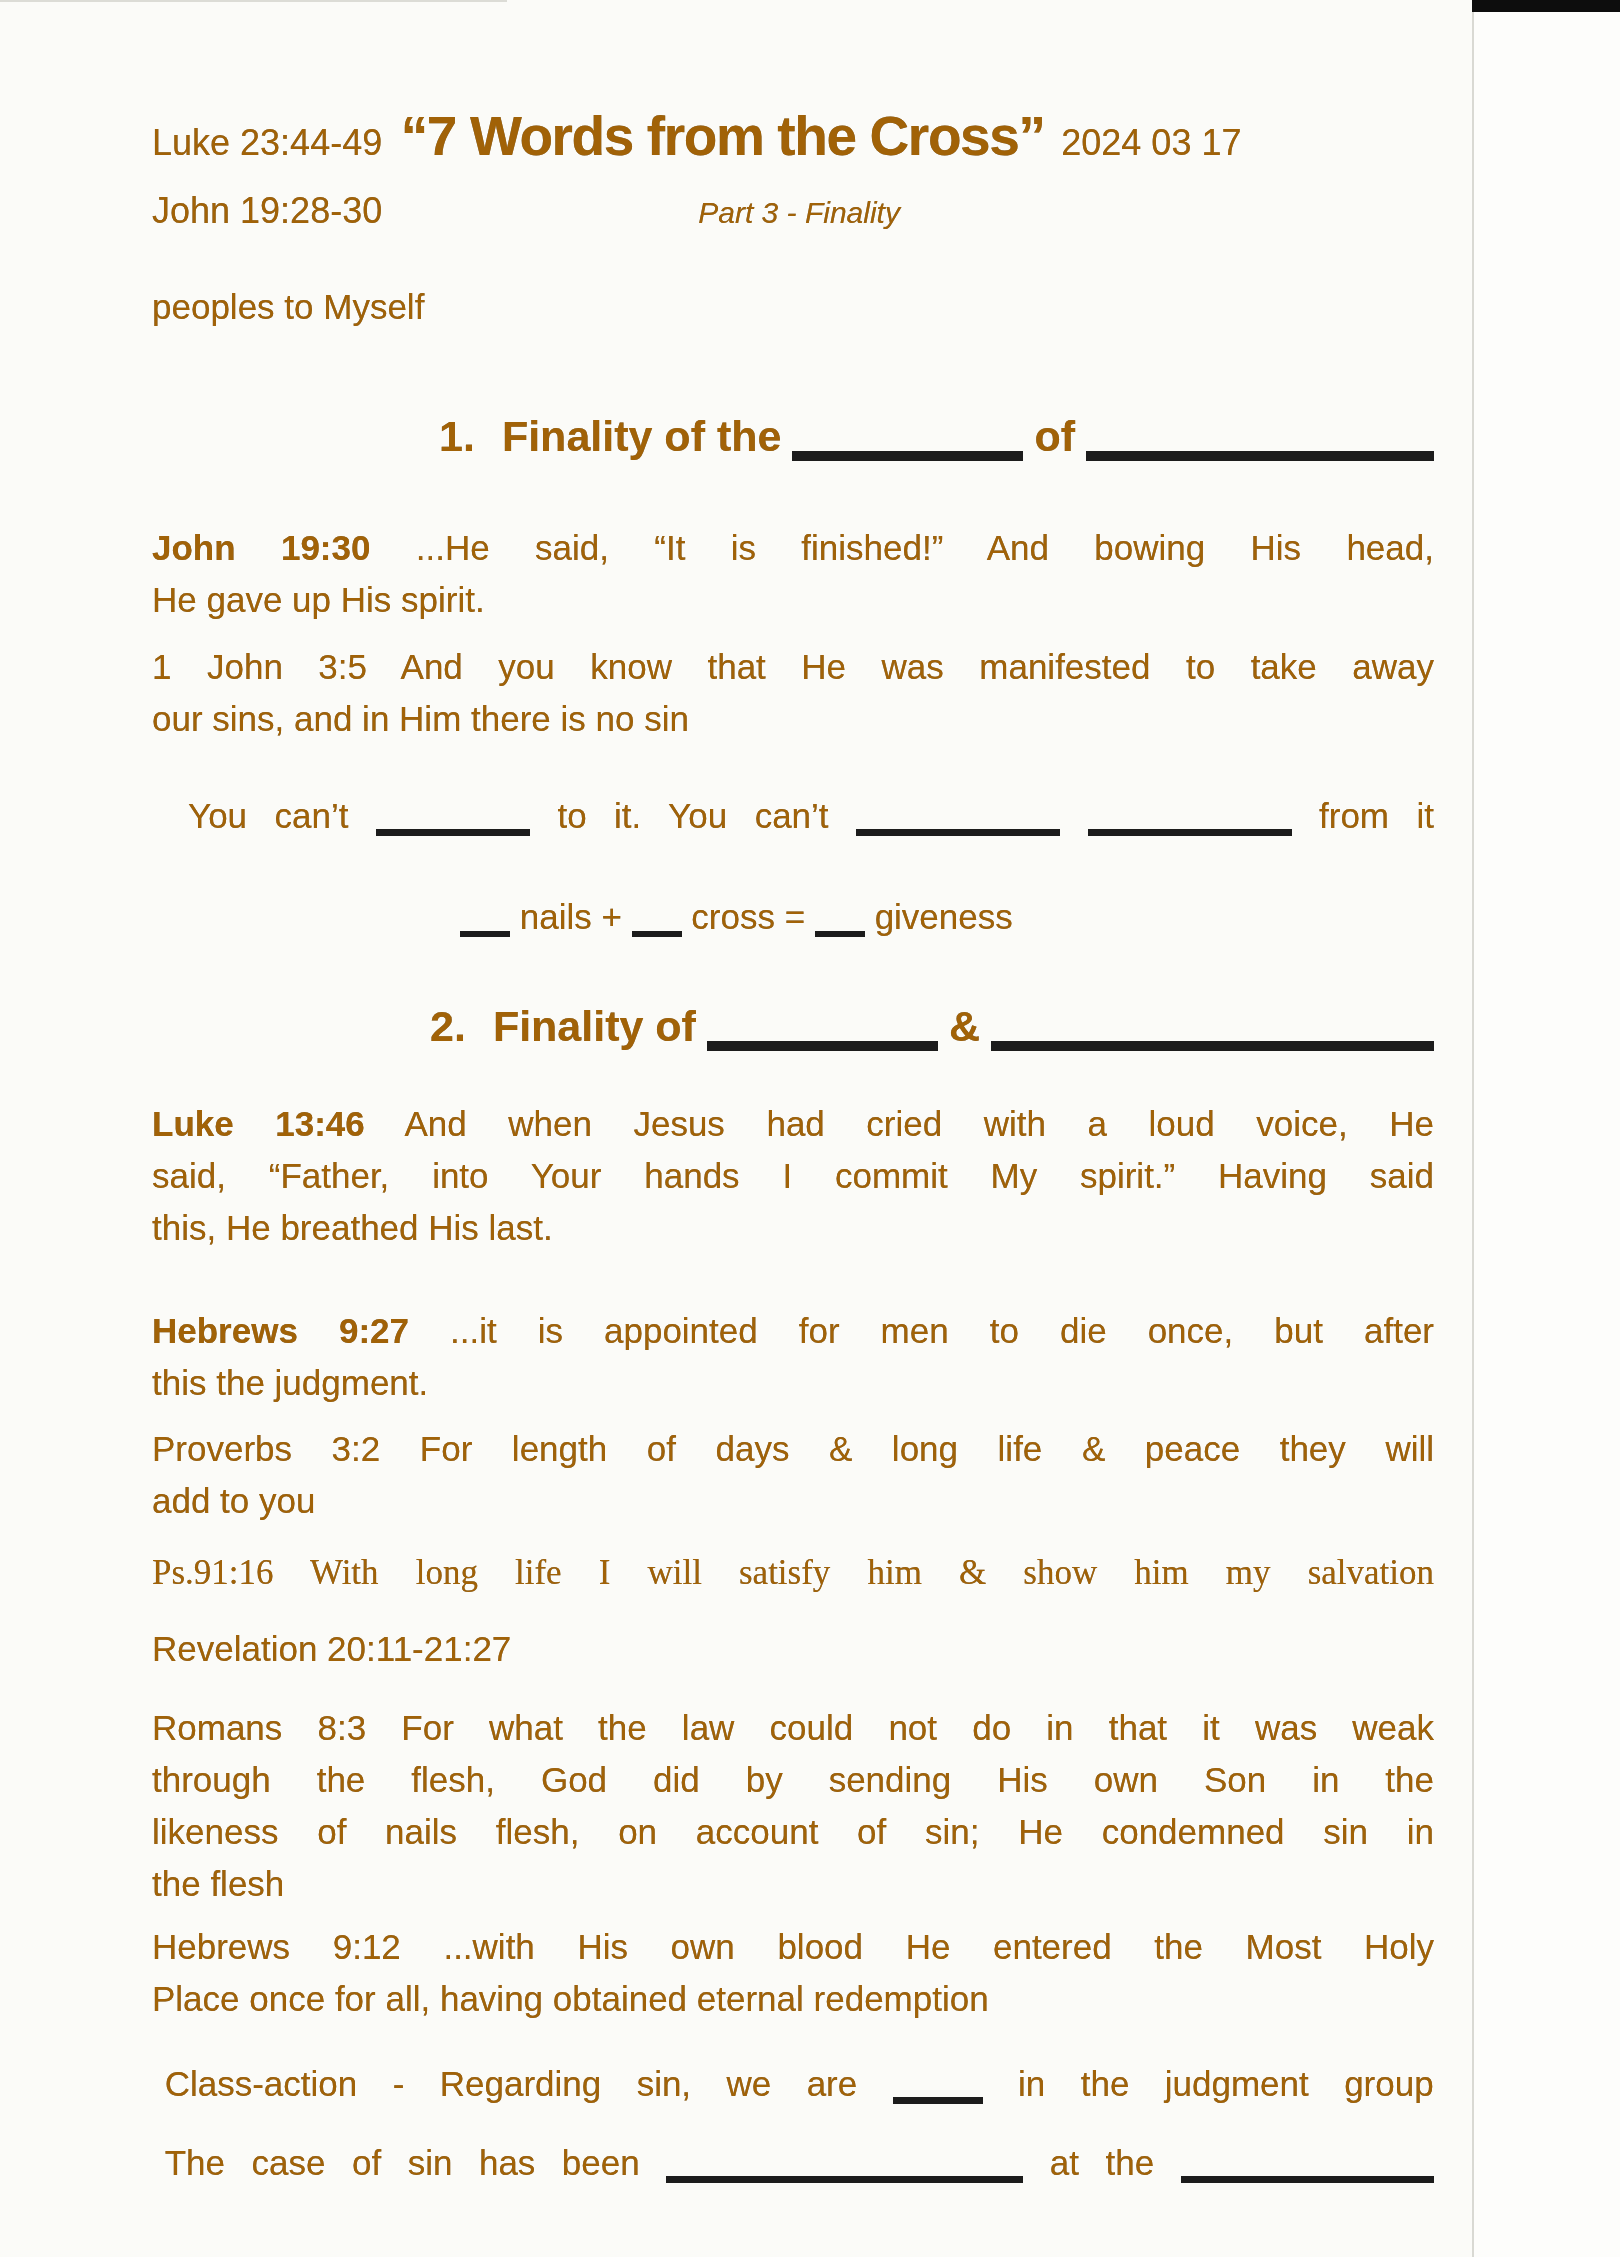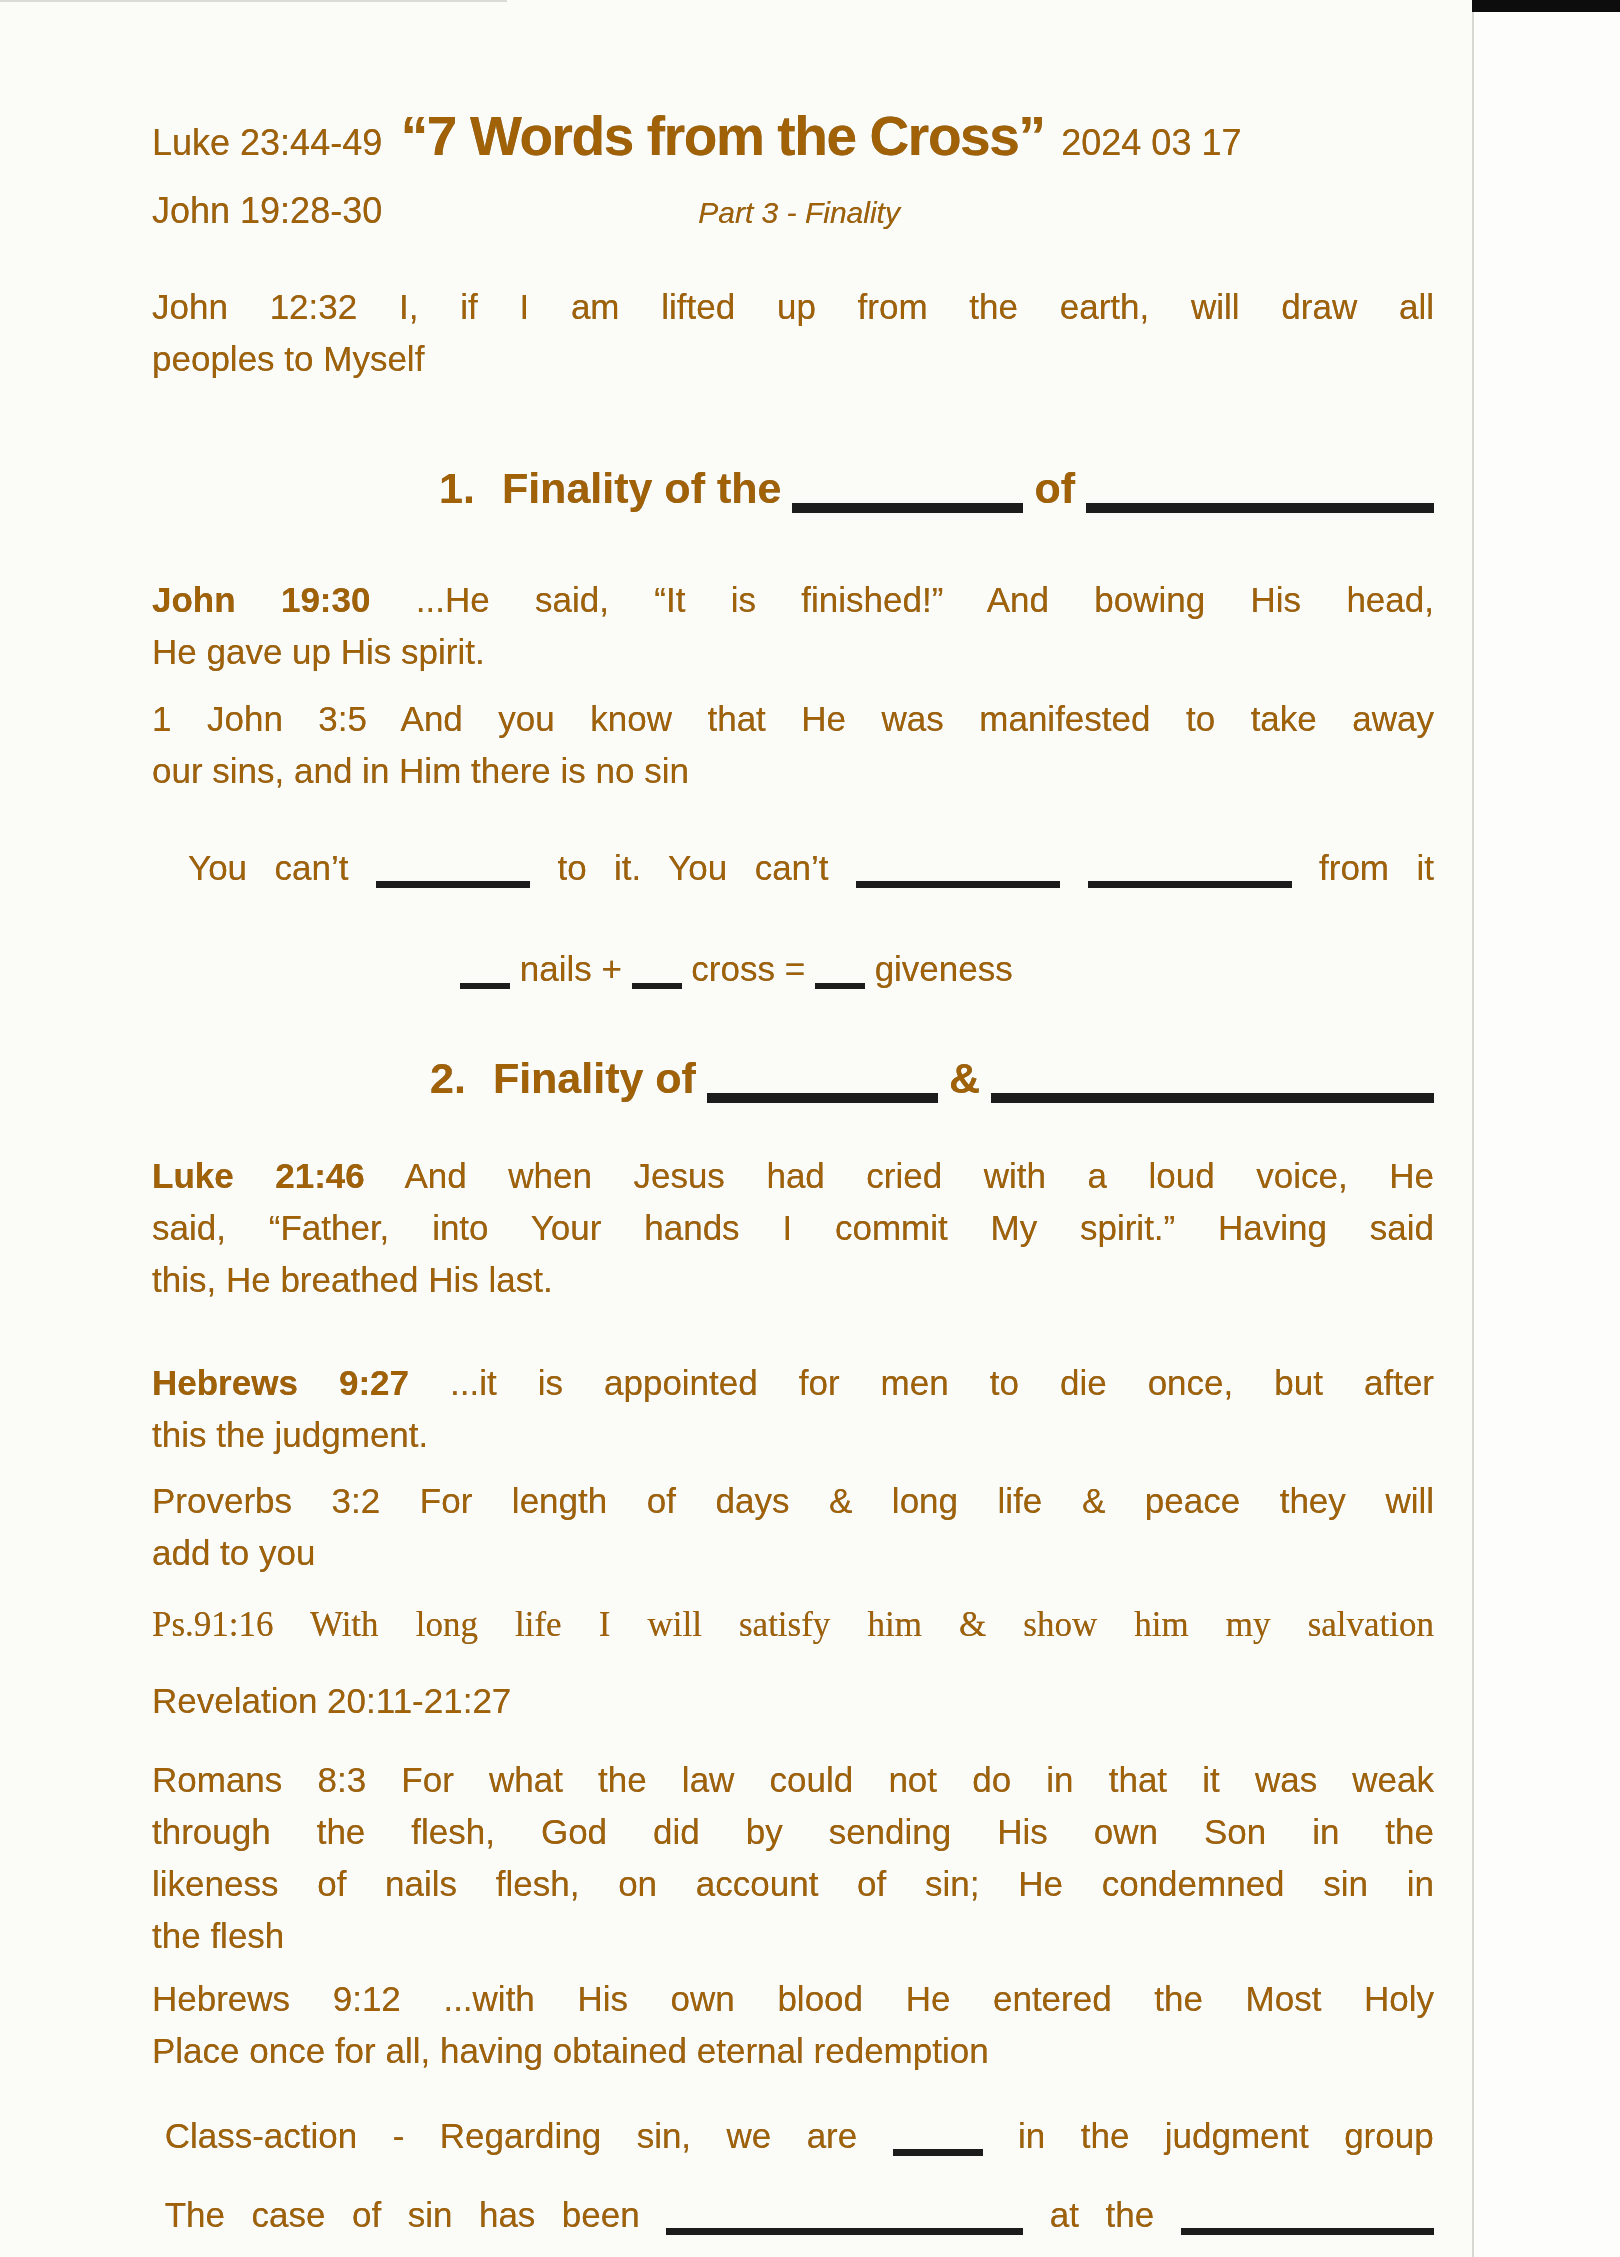--- a/index.html
+++ b/index.html
@@ -85,21 +85,20 @@
       <span class="ref">Luke 23:44-49</span>
       <span class="title">“7 Words from the Cross”</span>
       <span class="date">2024 03 17</span>
     </div>
     <div class="hline2">
       <span class="ref">John 19:28-30</span>
       <span class="part">Part 3 - Finality</span>
     </div>
 
     <div class="bp intro">
-      <div class="jline">John 12:32 I, if I am lifted up from the earth, will draw all</div>
       <div>peoples to Myself</div>
     </div>
 
     <div class="sh sh1">
       <span class="num">1.</span><span>Finality of the</span><span class="blank h1b1"></span><span>of</span><span class="blank h1b2"></span>
     </div>
 
     <div class="bp p1930">
       <div class="jline"><b>John 19:30</b>  <span>...He said, “It is finished!”  And bowing His head,</span></div>
       <div>He gave up His spirit.</div>
@@ -116,21 +115,21 @@
 
     <div class="bp nails">
       <span class="blank nb"></span> <span>nails +</span> <span class="blank nb"></span> <span>cross =</span> <span class="blank nb"></span> <span>giveness</span>
     </div>
 
     <div class="sh sh2">
       <span class="num">2.</span><span>Finality of</span><span class="blank h2b1"></span><span>&amp;</span><span class="blank h2b2"></span>
     </div>
 
     <div class="bp pluke">
-      <div class="jline"><b>Luke 21:46</b>  <span>And when Jesus had cried with a loud voice, He</span></div>
+      <div class="jline"><b>Luke 13:46</b>  <span>And when Jesus had cried with a loud voice, He</span></div>
       <div class="jline">said, “Father, into Your hands I commit My spirit.”  Having said</div>
       <div>this, He breathed His last.</div>
     </div>
 
     <div class="bp pheb927">
       <div class="jline"><b>Hebrews 9:27</b> <span>...it is appointed for men to die once, but after</span></div>
       <div>this the judgment.</div>
     </div>
 
     <div class="bp pprov">

